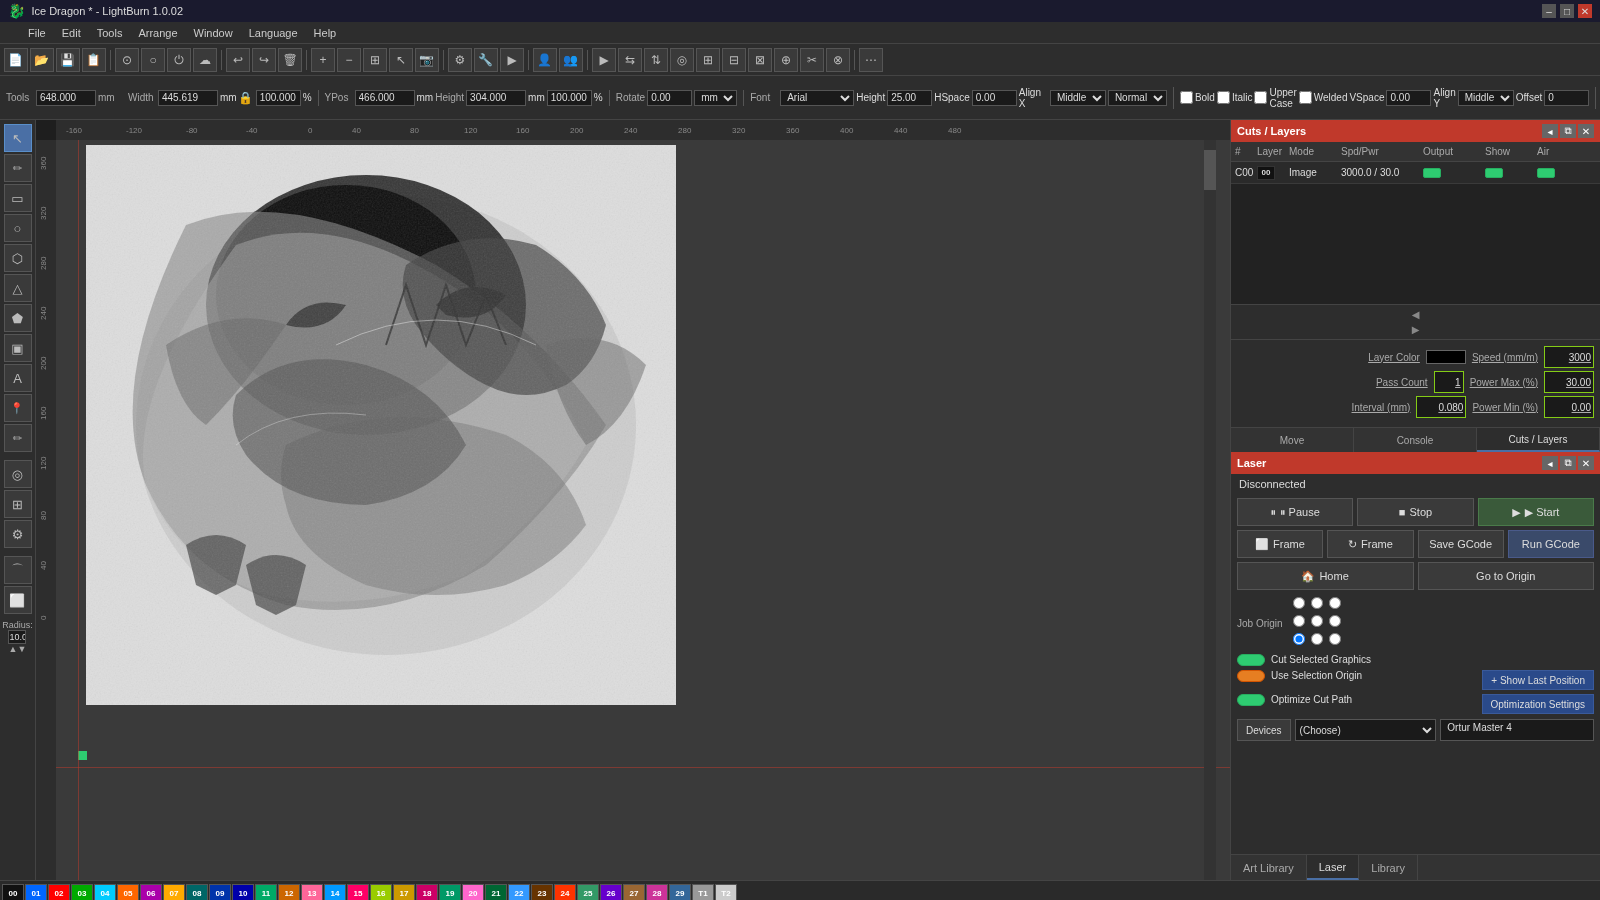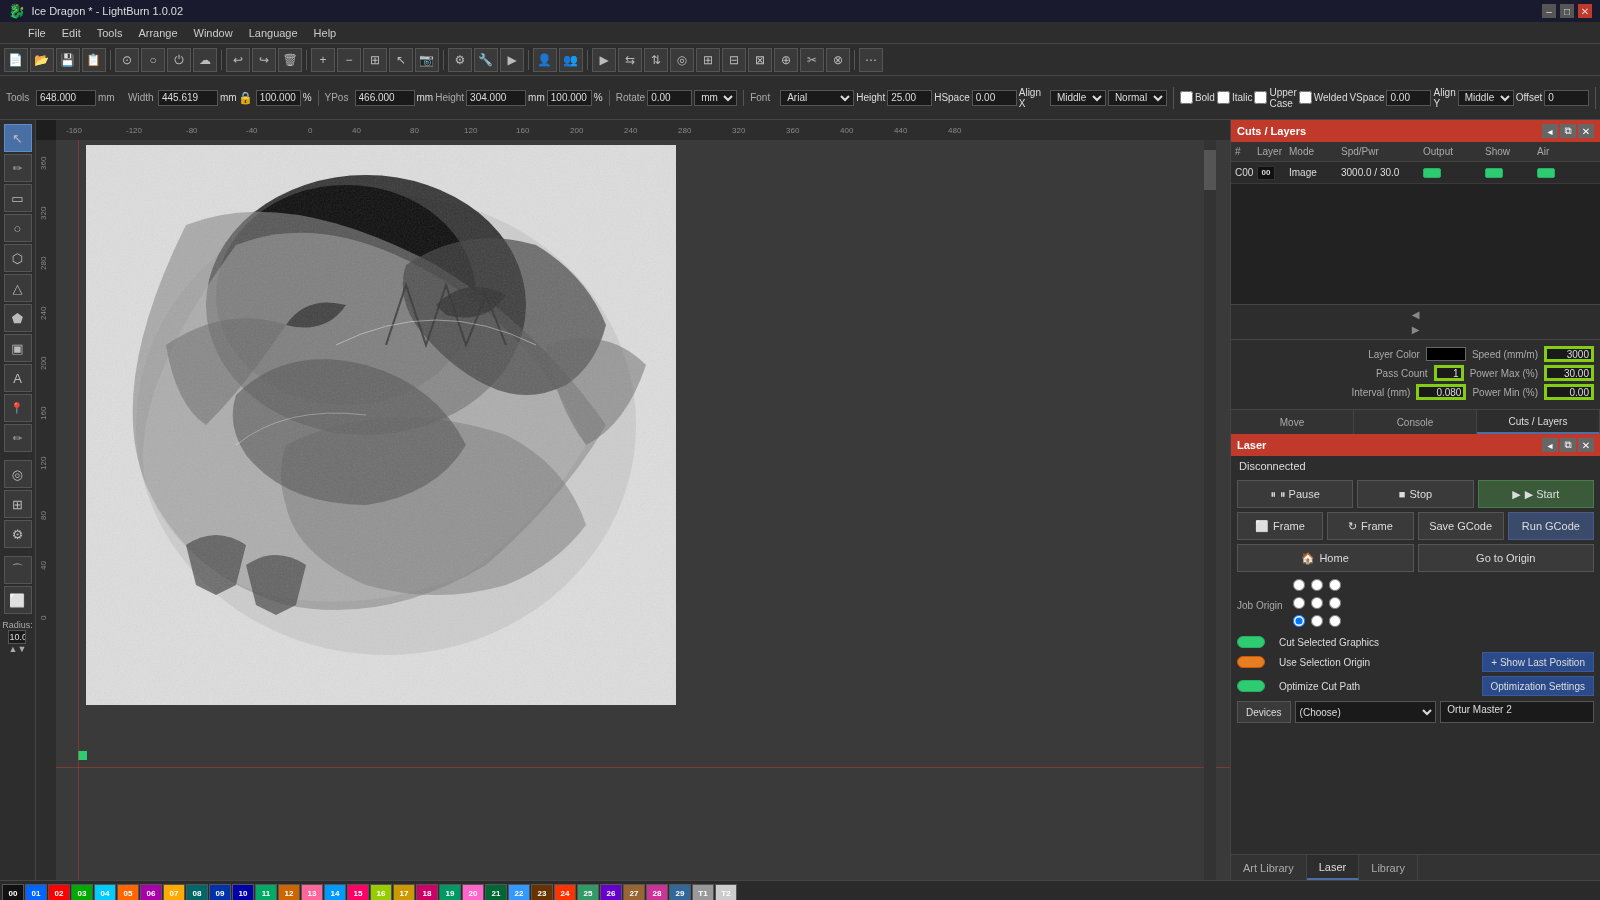--- a/index.html
+++ b/index.html
@@ -55,23 +55,23 @@
     .panel-header-btns { display: flex; gap: 2px; }
     .panel-header-btn { width: 16px; height: 14px; background: #666; border: none; color: white; cursor: pointer; font-size: 10px; display: flex; align-items: center; justify-content: center; }
     
     .cuts-table-header { display: grid; grid-template-columns: 20px 30px 50px 80px 60px 50px 40px; height: 20px; background: #333; border-bottom: 1px solid #444; font-size: 10px; color: #aaa; align-items: center; padding: 0 4px; gap: 2px; }
     .cuts-row { display: grid; grid-template-columns: 20px 30px 50px 80px 60px 50px 40px; height: 22px; background: #2a2a2a; border-bottom: 1px solid #3a3a3a; align-items: center; padding: 0 4px; gap: 2px; font-size: 10px; cursor: pointer; }
     .color-swatch { width: 18px; height: 14px; display: flex; align-items: center; justify-content: center; font-size: 9px; font-weight: bold; color: white; }
     .led-green { width: 18px; height: 10px; background: #2ecc71; border-radius: 2px; border: 1px solid #27ae60; }
     
     
     #layer-settings { padding: 6px; background: #2d2d2d; border-bottom: 1px solid #444; }
-    .layer-setting-row { display: flex; align-items: center; justify-content: flex-end; margin-bottom: 3px; gap: 6px; font-size: 10px; color: #aaa; }
+    .layer-setting-row { display: flex; align-items: center; justify-content: flex-end; margin-bottom: 3px; gap: 6px; font-size: 10px; color: #aaa; text-decoration: underline; }
     .color-block { width: 40px; height: 14px; background: #000; border: 1px solid #666; }
-    .layer-input { width: 50px; height: 16px; background: #1a1a1a; border: 3px solid #84cc16; color: #ddd; font-size: 10px; text-align: right; padding: 0 2px; }
+    .layer-input { width: 50px; height: 22px; background: #1a1a1a; border: 1px solid #84cc16; color: #ddd; font-size: 10px; text-align: right; padding: 0 2px; }
     
     
     #panel-tabs { display: flex; height: 24px; background: #333; }
     .panel-tab { flex: 1; display: flex; align-items: center; justify-content: center; cursor: pointer; font-size: 10px; border-right: 1px solid #444; color: #aaa; }
     .panel-tab.active { background: #2d2d2d; color: #ddd; border-bottom: 2px solid #4a6fa5; }
     
     
     #laser-panel { background: #2d2d2d; flex: 1; overflow-y: auto; }
     .laser-panel-header { background: #c0392b; height: 22px; display: flex; align-items: center; justify-content: space-between; padding: 0 6px; color: white; font-size: 11px; font-weight: bold; }
     .laser-status { padding: 4px 8px; font-size: 11px; color: #ddd; }
@@ -79,21 +79,21 @@
     .laser-controls { padding: 4px 6px; display: flex; flex-direction: column; gap: 4px; }
     .laser-btn-row { display: flex; gap: 4px; }
     .laser-btn { flex: 1; height: 28px; background: #3a3a3a; border: 1px solid #555; color: #ddd; cursor: pointer; font-size: 11px; display: flex; align-items: center; justify-content: center; gap: 4px; }
     .laser-btn.stop { background: #3a3a3a; }
     .laser-btn.start { background: #3a5a3a; border-color: #4a7a4a; }
     .laser-btn.primary { background: #3a4a6a; border-color: #4a5a8a; }
     
     .start-from-row { display: flex; align-items: center; padding: 3px 6px; gap: 6px; font-size: 10px; color: #aaa; }
     .start-from-select { background: #1a1a1a; border: 1px solid #555; color: #ddd; font-size: 10px; height: 20px; flex: 1; }
     
-    .options-row { display: flex; align-items: center; padding: 2px 6px; gap: 14px; font-size: 10px; }
+    .options-row { display: flex; padding: 2px 6px; gap: 6px; font-size: 10px; }
     .toggle-led { width: 28px; height: 12px; background: #2ecc71; border-radius: 6px; border: 1px solid #27ae60; cursor: pointer; }
     .toggle-led.orange { background: #e67e22; border-color: #d35400; }
     .options-label { color: #ddd; flex: 1; }
     .show-last-btn { background: #2a4a8a; border: 1px solid #3a5a9a; color: #ddd; font-size: 10px; padding: 2px 8px; cursor: pointer; height: 20px; }
     
     .devices-row { display: flex; align-items: center; padding: 3px 6px; gap: 4px; }
     .devices-btn { background: #3a3a3a; border: 1px solid #555; color: #ddd; font-size: 10px; padding: 2px 8px; cursor: pointer; height: 22px; }
     .devices-select { flex: 1; background: #1a1a1a; border: 1px solid #555; color: #ddd; font-size: 10px; height: 22px; }
     .device-model { background: #1a1a1a; border: 1px solid #555; color: #ddd; font-size: 10px; padding: 2px 6px; height: 22px; flex: 1; }
     
@@ -522,21 +522,21 @@
         </button>
       </div>
 
       <div class="devices-row">
         <button class="devices-btn">
           <span>Devices</span>
         </button>
         <select class="devices-select">
           <option>(Choose)</option>
         </select>
-        <div class="device-model">Ortur Master 2</div>
+        <div class="device-model">Ortur Master 4</div>
       </div>
     </div>
 
     <div id="bottom-panel-tabs">
       <div class="bottom-tab">Art Library</div>
       <div class="bottom-tab active">Laser</div>
       <div class="bottom-tab">Library</div>
     </div>
 
   </div>

